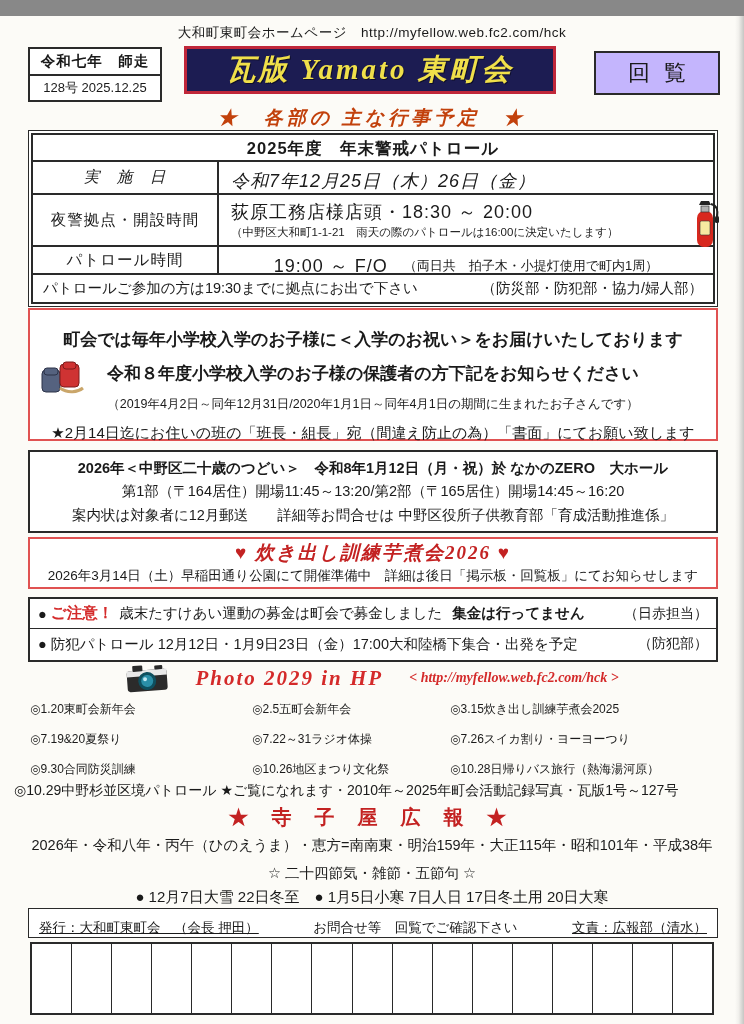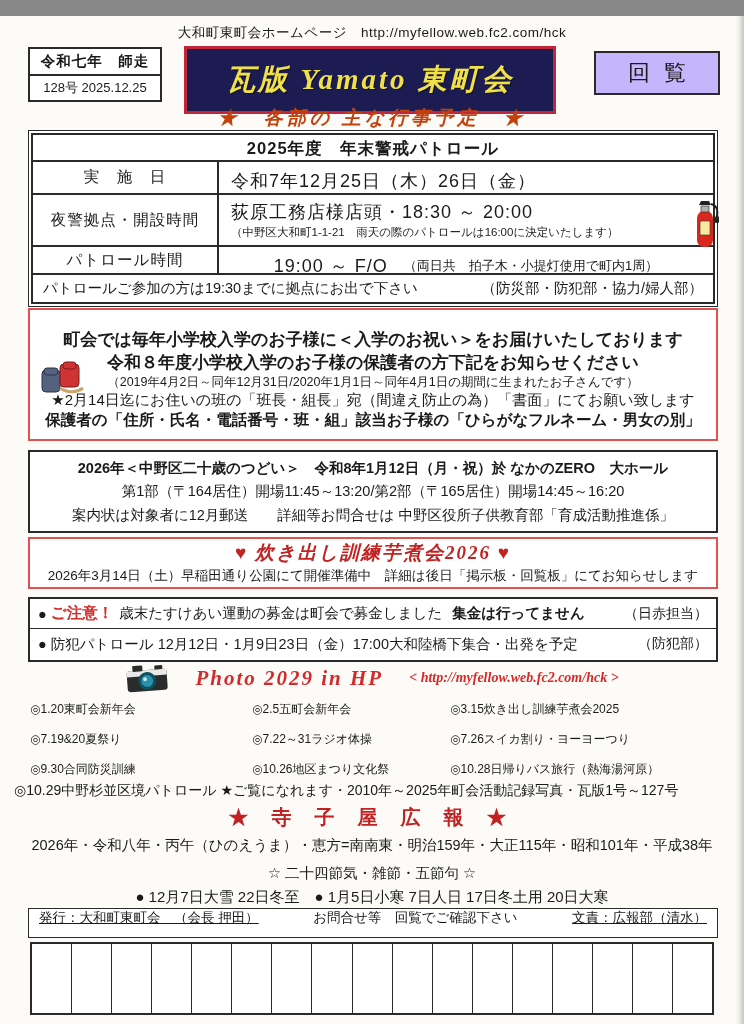--- a/index.html
+++ b/index.html
@@ -8,49 +8,49 @@
   .scan-edge { position:absolute; right:0; top:0; width:9px; height:100%;
     background:linear-gradient(to left, rgba(110,110,110,.38), rgba(160,160,160,.12) 60%, transparent); }
   .scan-mark { position:absolute; left:303px; top:1011px; width:26px; height:7px; background:#1c1c1c; border-radius:2px; transform:rotate(-2deg); }
 
   .url-line { position:absolute; top:8px; left:0; width:744px; text-align:center; font-size:13.5px; letter-spacing:.5px; }
 
   .issue-box { position:absolute; left:28px; top:31px; width:134px; border:2px solid #2a2a2a; background:#fff; }
   .issue-box .row1 { border-bottom:2px solid #2a2a2a; font-size:14.5px; font-weight:bold; text-align:center; padding:3px 0; letter-spacing:1px; }
   .issue-box .row2 { font-size:13px; text-align:center; padding:3px 0; }
 
-  .banner { position:absolute; left:184px; top:30px; width:372px; height:68px; background:#1c1c52; border:3px solid #c0273a; display:flex; align-items:center; justify-content:center; }
+  .banner { position:absolute; left:184px; top:30px; width:372px; height:48px; background:#1c1c52; border:3px solid #c0273a; display:flex; align-items:center; justify-content:center; }
   .banner .title { font-family:"Liberation Serif","DejaVu Serif",serif; font-weight:bold; font-style:italic; font-size:29px; color:#f0e04a; letter-spacing:3px; text-shadow:1px 1px 0 rgba(0,0,0,.5); white-space:nowrap; }
 
   .kairan-box { position:absolute; left:594px; top:35px; width:126px; height:44px; border:2px solid #2a2a2a; background:#c4b5fd; display:flex; align-items:center; justify-content:center; }
   .kairan-box span { font-size:22px; letter-spacing:14px; padding-left:14px; }
 
   .schedule-heading { position:absolute; top:89px; left:0; width:744px; text-align:center;
     font-family:"Liberation Serif","DejaVu Serif",serif; font-style:italic; font-weight:bold;
     color:#c2410c; font-size:19px; letter-spacing:4px; }
 
   .patrol-table { position:absolute; left:28px; top:114px; width:690px; border:1px solid #2a2a2a; padding:2px; background:#fff; }
   .pt-inner { border:2px solid #2a2a2a; position:relative; }
   .pt-title { height:27px; line-height:27px; text-align:center; font-weight:bold; font-size:16.5px; border-bottom:2px solid #2a2a2a; letter-spacing:1px; }
   .pt-row { display:flex; border-bottom:2px solid #2a2a2a; align-items:stretch; }
   .pt-label { width:186px; border-right:2px solid #2a2a2a; display:flex; align-items:center; justify-content:center; font-size:15.5px; letter-spacing:1px; text-align:center; }
   .pt-value { flex:1; padding:19px 12px; display:flex; flex-direction:column; justify-content:center; font-size:18px; }
   .pt-value .main { letter-spacing:1px; }
   .pt-value .note { font-size:11.5px; color:#222; margin-top:1px; letter-spacing:0; }
   .pt-value .inline-note { font-size:13px; }
-  .r1 { height:33px; } .r2 { height:52px; } .r3 { height:28px; }
+  .r1 { height:33px;font-style:italic; } .r2 { height:52px; } .r3 { height:28px; }
   .r3 .pt-value { flex-direction:row; align-items:center; gap:16px; }
   .pt-footer { display:flex; justify-content:space-between; align-items:center; height:27px; padding:0 10px; font-size:14.5px; }
   .extinguisher { position:absolute; right:-8px; top:62px; }
 
   .box { position:absolute; left:28px; width:690px; background:#fff; }
   .red-border { border:2.5px solid #e05252; }
   .black-border { border:2px solid #2a2a2a; }
 
-  .nyugaku { top:292px; height:133px; display:flex; flex-direction:column; justify-content:space-evenly; text-align:center; padding:18px 6px; position:absolute; }
+  .nyugaku { top:292px; height:133px; display:flex; flex-direction:column; justify-content:space-evenly; text-align:center; padding:18px 6px; position:absolute;gap:11px; }
   .nyugaku .l1 { font-size:17px; font-weight:bold; }
   .nyugaku .l2 { font-size:17px; font-weight:bold; }
   .nyugaku .l3 { font-size:12.5px; }
   .nyugaku .l4 { font-size:15px; }
   .nyugaku .l5 { font-size:15.5px; font-weight:bold; }
   .backpacks { position:absolute; left:8px; top:48px; }
 
   .hatachi { top:434px; height:83px; display:flex; flex-direction:column; justify-content:space-evenly; text-align:center; font-size:14.5px; padding:2px 4px; position:absolute; }
   .hatachi .b1 { font-weight:bold; }
 
@@ -72,21 +72,21 @@
   .photo-grid { position:absolute; top:678px; left:30px; width:700px; }
   .pg-row { display:grid; grid-template-columns:222px 198px 1fr; height:30px; align-items:center; font-size:12px; }
   .photo-full { position:absolute; top:766px; left:14px; width:720px; font-size:14px; }
 
   .terakoya-title { position:absolute; top:788px; left:0; width:744px; text-align:center; color:#c32222;
     font-family:"Liberation Serif","DejaVu Serif",serif; font-weight:bold; font-size:20px; letter-spacing:9px; }
   .terakoya-l1 { position:absolute; top:820px; left:0; width:744px; text-align:center; font-size:14.5px; }
   .terakoya-l2 { position:absolute; top:848px; left:0; width:744px; text-align:center; font-size:14.5px; }
   .terakoya-l3 { position:absolute; top:872px; left:0; width:744px; text-align:center; font-size:15px; }
 
-  .footer-box { top:892px; height:30px; display:flex; align-items:flex-start; padding:0 10px; font-size:13.5px; position:absolute; border:1.5px solid #2a2a2a; }
+  .footer-box { top:892px; height:30px; display:flex; align-items:flex-end; padding:0 10px; font-size:13.5px; position:absolute; border:1.5px solid #2a2a2a; }
   .footer-box .pub { text-decoration:underline; }
   .footer-box .mid { margin:0 auto; padding:0 10px; }
   .footer-box .ed { text-decoration:underline; }
 
   .stamp-grid { position:absolute; left:30px; top:926px; width:684px; height:73px; border:2px solid #2a2a2a; background:#fff; display:flex; }
   .stamp-cell { flex:1; border-right:1.5px solid #2a2a2a; }
   .stamp-cell:last-child { border-right:none; }
 </style>
 </head>
 <body>

